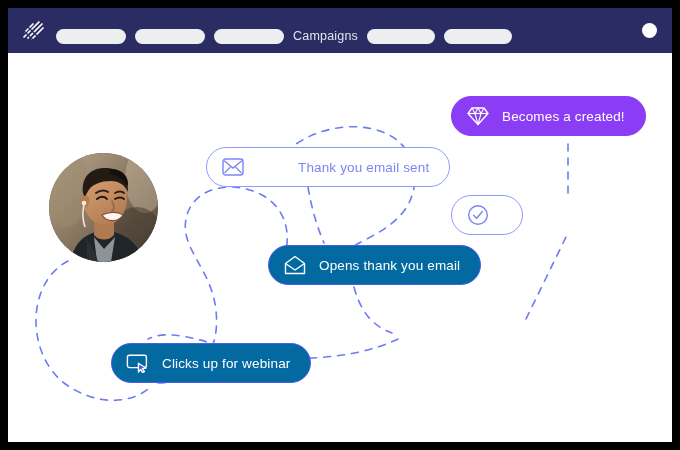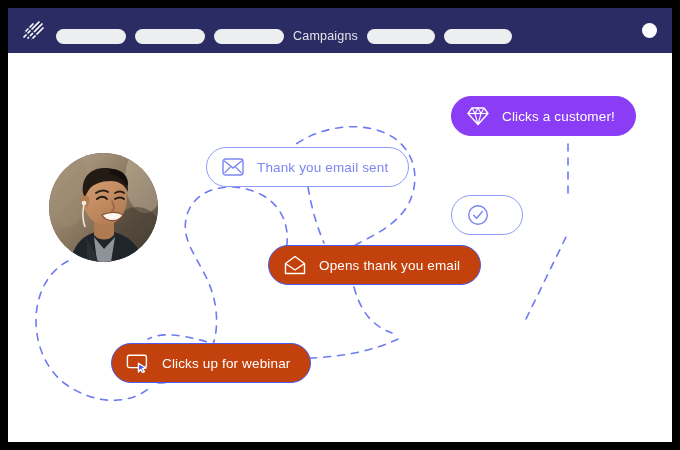--- a/index.html
+++ b/index.html
@@ -134,36 +134,36 @@
     margin-right: 12px;
     flex: none;
   }
 
   .flow-node .node-label {
     font-size: 13.5px;
     letter-spacing: 0.15px;
   }
 
   .node-solid-blue {
-    background: #c2410c;
+    background: #0369a1;
     border: 1px solid #4b5cf0;
   }
   .node-solid-blue .node-label { color: #ffffff; }
 
   .node-solid-violet {
     background: #8b3cf5;
     border: 1px solid #8b3cf5;
   }
   .node-solid-violet .node-label { color: #ffffff; }
 
   .node-outline {
     background: #ffffff;
     border: 1.4px solid #8f9bfb;
   }
-  .node-outline .node-label { color: #7b86f2; }
+  .node-outline .node-label { color: #7b86f2; margin-left: 41px; }
 
   
   #node-thank-you-email-sent { left: 198px; top: 94px; }
   #node-becomes-customer     { left: 443px; top: 43px; }
   #node-follow-up-created    { left: 443px; top: 142px; }
   #node-opens-thank-you      { left: 260px; top: 192px; }
   #node-clicks-email-link    { left: 385px; top: 263px; }
   #node-signs-up-webinar     { left: 103px; top: 290px; }
 </style>
 </head>
@@ -302,21 +302,21 @@
       <div id="node-becomes-customer" class="flow-node node-solid-violet">
         <span class="node-icon">
           <svg width="22" height="20" viewBox="0 0 22 20">
             <path d="M 5 2 L 17 2 L 21 7.5 L 11 18.5 L 1 7.5 Z" fill="none" stroke="#ffffff" stroke-width="1.4" stroke-linejoin="round"></path>
             <path d="M 1 7.5 L 21 7.5" stroke="#ffffff" stroke-width="1.2"></path>
             <path d="M 5 2 L 8 7.5 L 11 18.5" fill="none" stroke="#ffffff" stroke-width="1.1"></path>
             <path d="M 17 2 L 14 7.5 L 11 18.5" fill="none" stroke="#ffffff" stroke-width="1.1"></path>
             <path d="M 8 7.5 L 11 2 L 14 7.5" fill="none" stroke="#ffffff" stroke-width="1.1"></path>
           </svg>
         </span>
-        <span class="node-label">Clicks a customer!</span>
+        <span class="node-label">Becomes a created!</span>
       </div>
 
       <div id="node-follow-up-created" class="flow-node node-outline">
         <span class="node-icon">
           <svg width="22" height="22" viewBox="0 0 22 22">
             <circle cx="11" cy="11" r="9.3" fill="none" stroke="#7b86f2" stroke-width="1.4"></circle>
             <path d="M 6.6 11.2 L 9.6 14.2 L 15.4 7.6" fill="none" stroke="#7b86f2" stroke-width="1.5" stroke-linecap="round" stroke-linejoin="round"></path>
           </svg>
         </span>
       </div>

